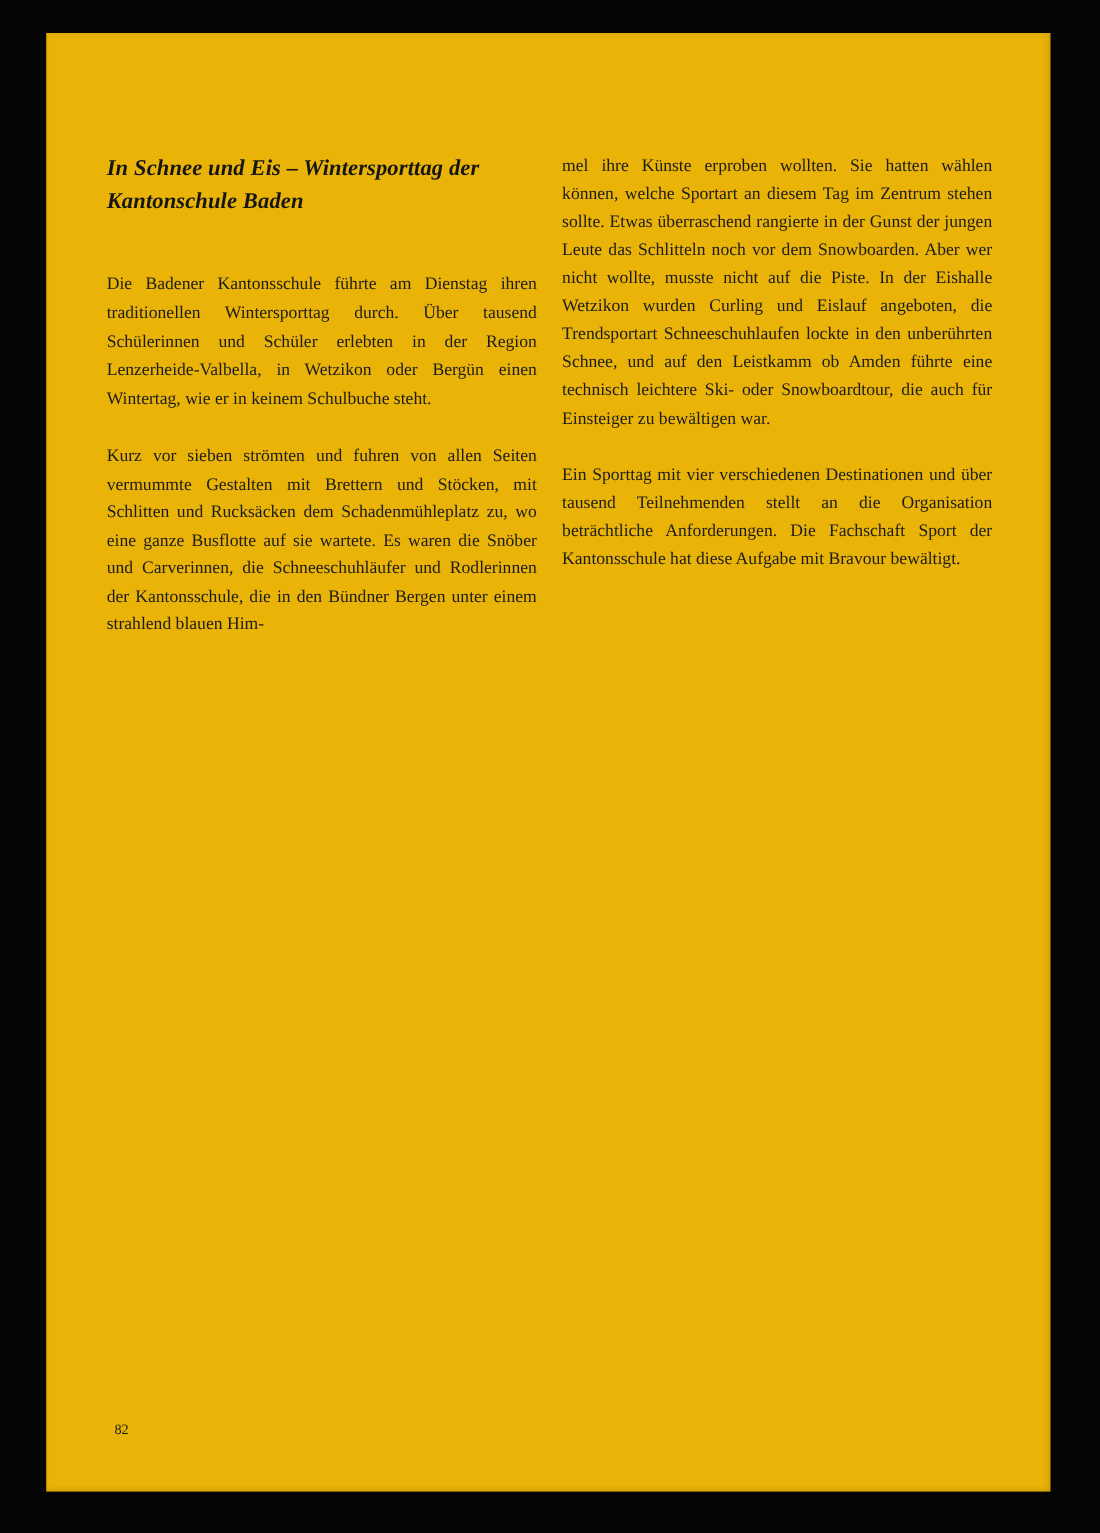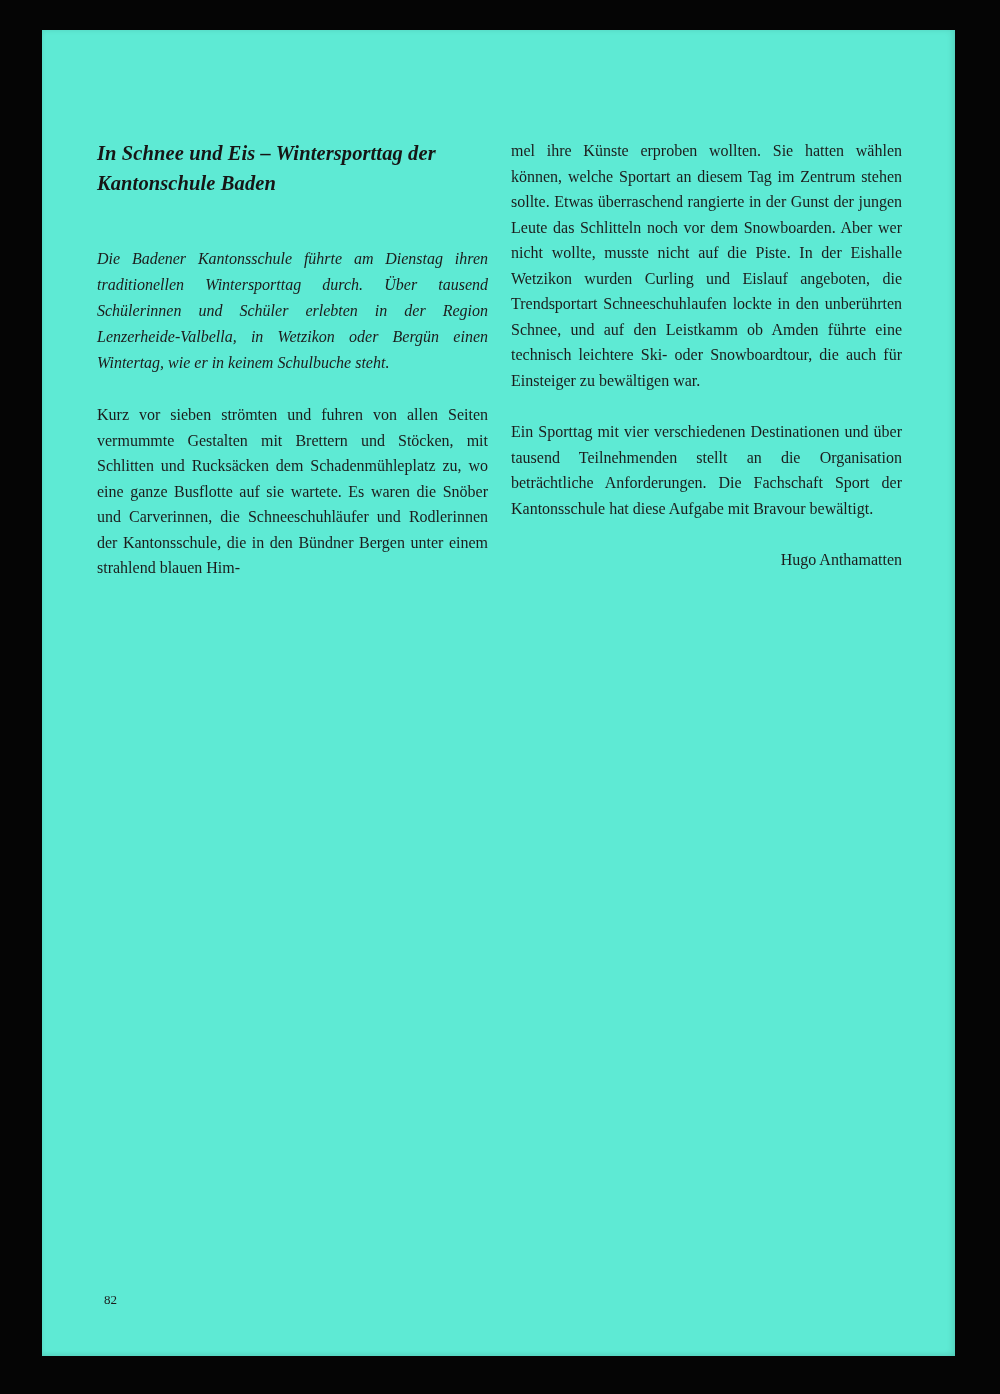--- a/index.html
+++ b/index.html
@@ -18,21 +18,21 @@
     position: absolute;
     inset: 0;
     background: #050505;
   }
   .sheet {
     position: absolute;
     left: 42px;
     top: 30px;
     width: 913px;
     height: 1326px;
-    background: #5eead4;
+    background: #eab308;
     box-shadow: inset -3px 0 6px rgba(0,0,0,0.08), inset 0 -2px 5px rgba(0,0,0,0.06);
   }
   .content {
     position: absolute;
     left: 55px;
     top: 108px;
     display: flex;
     gap: 23px;
     align-items: flex-start;
   }
@@ -49,21 +49,20 @@
     letter-spacing: 0.1px;
   }
   p {
     font-size: 16px;
     line-height: 25.5px;
     text-align: justify;
     color: #1c1c1c;
     margin: 0 0 26px 0;
   }
   .lead {
-    font-style: italic;
     line-height: 26px;
   }
   .author {
     text-align: right;
     margin-top: 20px;
   }
   .page-number {
     position: absolute;
     left: 62px;
     bottom: 48px;
@@ -81,21 +80,20 @@
 
       <div class="col">
         <h1 class="title">In Schnee und Eis – Wintersporttag der Kantonschule Baden</h1>
         <p class="lead">Die Badener Kantonsschule führte am Dienstag ihren traditionellen Wintersporttag durch. Über tausend Schülerinnen und Schüler erlebten in der Region Lenzerheide-Valbella, in Wetzikon oder Bergün einen Wintertag, wie er in keinem Schulbuche steht.</p>
         <p class="body">Kurz vor sieben strömten und fuhren von allen Seiten vermummte Gestalten mit Brettern und Stöcken, mit Schlitten und Rucksäcken dem Schadenmühleplatz zu, wo eine ganze Busflotte auf sie wartete. Es waren die Snöber und Carverinnen, die Schneeschuhläufer und Rodlerinnen der Kantonsschule, die in den Bündner Bergen unter einem strahlend blauen Him-</p>
       </div>
 
       <div class="col">
         <p class="body">mel ihre Künste erproben wollten. Sie hatten wählen können, welche Sportart an diesem Tag im Zentrum stehen sollte. Etwas überraschend rangierte in der Gunst der jungen Leute das Schlitteln noch vor dem Snowboarden. Aber wer nicht wollte, musste nicht auf die Piste. In der Eishalle Wetzikon wurden Curling und Eislauf angeboten, die Trendsportart Schneeschuhlaufen lockte in den unberührten Schnee, und auf den Leistkamm ob Amden führte eine technisch leichtere Ski- oder Snowboardtour, die auch für Einsteiger zu bewältigen war.</p>
         <p class="body">Ein Sporttag mit vier verschiedenen Destinationen und über tausend Teilnehmenden stellt an die Organisation beträchtliche Anforderungen. Die Fachschaft Sport der Kantonsschule hat diese Aufgabe mit Bravour bewältigt.</p>
-        <p class="author">Hugo Anthamatten</p>
       </div>
 
     </div>
 
     <div class="page-number">82</div>
 
   </div>
 </div>
 
 </body></html>

